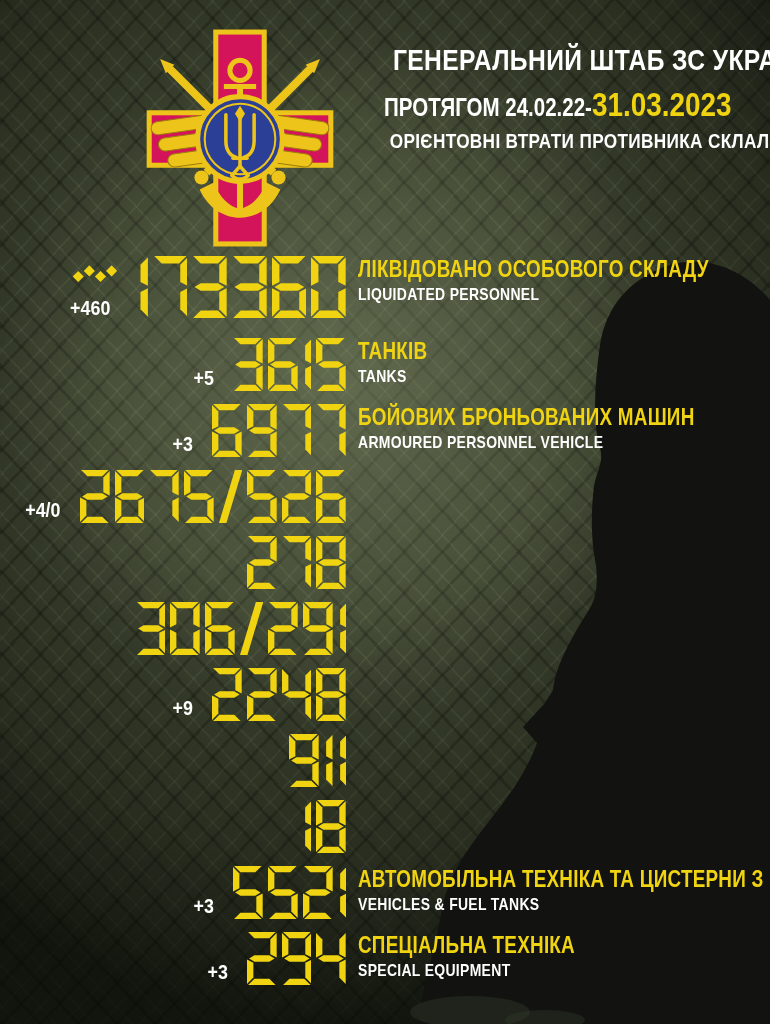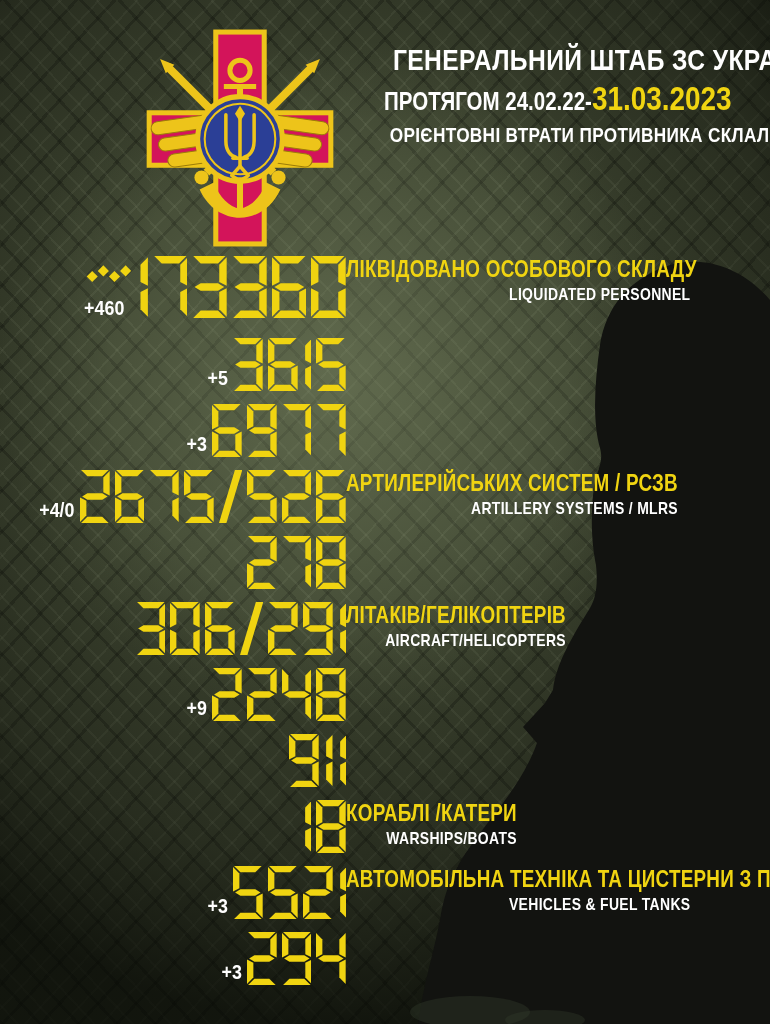--- a/index.html
+++ b/index.html
@@ -18,37 +18,37 @@
   }
   .silhouette{position:absolute;inset:0;z-index:2;pointer-events:none;}
   .emblem{position:absolute;left:133px;top:26px;width:214px;height:224px;z-index:3;}
   .header{
     position:absolute;left:346px;top:44px;width:412px;z-index:3;
     text-align:center;color:#ffffff;font-weight:700;
   }
   .cond{display:inline-block;transform:scaleX(0.82);transform-origin:center top;white-space:nowrap;}
   .org-line{font-size:30px;line-height:1.05;letter-spacing:0.5px;}
   .informs{font-size:57px;line-height:1.0;margin-top:9px;letter-spacing:1px;}
-  .period{margin-top:5px;line-height:1;}
+  .period{margin-top:11px;line-height:1;}
   .period .prefix{font-size:25px;color:#ffffff;}
   .period .date{font-size:34px;color:#f0d411;}
   .subtitle{font-size:21px;margin-top:9px;line-height:1;letter-spacing:0.4px;}
   .rows{position:absolute;left:0;top:256px;width:766px;z-index:3;}
   .row{height:66px;display:flex;align-items:flex-start;}
   .row.big{height:82px;}
   .numcol{width:346px;flex:0 0 346px;display:flex;justify-content:flex-end;}
-  .numrow{display:flex;align-items:flex-end;gap:5px;}
+  .numrow{display:flex;align-items:flex-end;gap:19px;}
   .digits{display:flex;align-items:flex-end;gap:5px;}
   .delta{
     font-weight:700;color:#ffffff;font-size:21px;line-height:1;
     transform:scaleX(0.85);transform-origin:right bottom;margin-bottom:3px;white-space:nowrap;
   }
   .approx{position:relative;display:flex;flex-direction:column;align-items:center;margin-right:2px;}
   .approx .delta{position:absolute;left:-9px;bottom:0px;margin-bottom:0;}
-  .labels{margin-left:0;padding-top:1px;min-width:0;text-align:right;}
+  .labels{margin-left:12px;padding-top:1px;min-width:0;}
   .ua{
     font-weight:700;color:#f0d411;font-size:23px;line-height:1.05;letter-spacing:0.3px;
     transform:scaleX(0.82);transform-origin:left top;white-space:nowrap;
   }
   .en{
     font-weight:700;color:#ffffff;font-size:17px;line-height:1.05;letter-spacing:0.4px;margin-top:5px;
     transform:scaleX(0.82);transform-origin:left top;white-space:nowrap;
   }
 </style>
 </head>
@@ -230,20 +230,24 @@
             <svg viewBox="0 0 56 100" width="29.7" height="53">
               <polygon points="2,0 54,0 42,12 14,12" fill="#f0d411"></polygon>
               <polygon points="56,52 56,98 44,86 44,58" fill="#f0d411"></polygon>
               <polygon points="2,100 54,100 42,88 14,88" fill="#f0d411"></polygon>
               <polygon points="0,2 12,14 12,42 0,48" fill="#f0d411"></polygon>
               <polygon points="4,50 14,44 42,44 52,50 42,56 14,56" fill="#f0d411"></polygon>
             </svg>
           </div>
         </div>
       </div>
+      <div class="labels">
+        <div class="ua">ТАНКІВ</div>
+        <div class="en">TANKS</div>
+      </div>
     </div>
     <div class="row">
       <div class="numcol">
         <div class="numrow">
           <span class="delta">+3</span>
           <div class="digits">
             <svg viewBox="0 0 56 100" width="29.7" height="53">
               <polygon points="2,0 54,0 42,12 14,12" fill="#f0d411"></polygon>
               <polygon points="56,52 56,98 44,86 44,58" fill="#f0d411"></polygon>
               <polygon points="2,100 54,100 42,88 14,88" fill="#f0d411"></polygon>
@@ -264,20 +268,24 @@
               <polygon points="56,2 56,48 44,42 44,14" fill="#f0d411"></polygon>
               <polygon points="56,52 56,98 44,86 44,58" fill="#f0d411"></polygon>
             </svg>
             <svg viewBox="0 0 56 100" width="29.7" height="53">
               <polygon points="2,0 54,0 42,12 14,12" fill="#f0d411"></polygon>
               <polygon points="56,2 56,48 44,42 44,14" fill="#f0d411"></polygon>
               <polygon points="56,52 56,98 44,86 44,58" fill="#f0d411"></polygon>
             </svg>
           </div>
         </div>
+      </div>
+      <div class="labels">
+        <div class="ua">БОЙОВИХ БРОНЬОВАНИХ МАШИН</div>
+        <div class="en">ARMOURED PERSONNEL VEHICLE</div>
       </div>
     </div>
     <div class="row">
       <div class="numcol">
         <div class="numrow">
           <span class="delta">+4/0</span>
           <div class="digits">
             <svg viewBox="0 0 56 100" width="29.7" height="53">
               <polygon points="2,0 54,0 42,12 14,12" fill="#f0d411"></polygon>
               <polygon points="56,2 56,48 44,42 44,14" fill="#f0d411"></polygon>
@@ -326,24 +334,20 @@
               <polygon points="2,0 54,0 42,12 14,12" fill="#f0d411"></polygon>
               <polygon points="56,52 56,98 44,86 44,58" fill="#f0d411"></polygon>
               <polygon points="2,100 54,100 42,88 14,88" fill="#f0d411"></polygon>
               <polygon points="0,52 12,58 12,86 0,98" fill="#f0d411"></polygon>
               <polygon points="0,2 12,14 12,42 0,48" fill="#f0d411"></polygon>
               <polygon points="4,50 14,44 42,44 52,50 42,56 14,56" fill="#f0d411"></polygon>
             </svg>
           </div>
         </div>
       </div>
-      <div class="labels">
-        <div class="ua">АРТИЛЕРІЙСЬКИХ СИСТЕМ / РСЗВ</div>
-        <div class="en">ARTILLERY SYSTEMS / MLRS</div>
-      </div>
     </div>
     <div class="row">
       <div class="numcol">
         <div class="numrow">
           <div class="digits">
             <svg viewBox="0 0 56 100" width="29.7" height="53">
               <polygon points="2,0 54,0 42,12 14,12" fill="#f0d411"></polygon>
               <polygon points="56,2 56,48 44,42 44,14" fill="#f0d411"></polygon>
               <polygon points="2,100 54,100 42,88 14,88" fill="#f0d411"></polygon>
               <polygon points="0,52 12,58 12,86 0,98" fill="#f0d411"></polygon>
@@ -412,24 +416,20 @@
               <polygon points="0,2 12,14 12,42 0,48" fill="#f0d411"></polygon>
               <polygon points="4,50 14,44 42,44 52,50 42,56 14,56" fill="#f0d411"></polygon>
             </svg>
             <svg viewBox="40 0 16 100" width="8.5" height="53">
               <polygon points="56,2 56,48 44,42 44,14" fill="#f0d411"></polygon>
               <polygon points="56,52 56,98 44,86 44,58" fill="#f0d411"></polygon>
             </svg>
           </div>
         </div>
       </div>
-      <div class="labels">
-        <div class="ua">ЛІТАКІВ/ГЕЛІКОПТЕРІВ</div>
-        <div class="en">AIRCRAFT/HELICOPTERS</div>
-      </div>
     </div>
     <div class="row">
       <div class="numcol">
         <div class="numrow">
           <span class="delta">+9</span>
           <div class="digits">
             <svg viewBox="0 0 56 100" width="29.7" height="53">
               <polygon points="2,0 54,0 42,12 14,12" fill="#f0d411"></polygon>
               <polygon points="56,2 56,48 44,42 44,14" fill="#f0d411"></polygon>
               <polygon points="2,100 54,100 42,88 14,88" fill="#f0d411"></polygon>
@@ -498,24 +498,20 @@
               <polygon points="2,0 54,0 42,12 14,12" fill="#f0d411"></polygon>
               <polygon points="56,2 56,48 44,42 44,14" fill="#f0d411"></polygon>
               <polygon points="56,52 56,98 44,86 44,58" fill="#f0d411"></polygon>
               <polygon points="2,100 54,100 42,88 14,88" fill="#f0d411"></polygon>
               <polygon points="0,52 12,58 12,86 0,98" fill="#f0d411"></polygon>
               <polygon points="0,2 12,14 12,42 0,48" fill="#f0d411"></polygon>
               <polygon points="4,50 14,44 42,44 52,50 42,56 14,56" fill="#f0d411"></polygon>
             </svg>
           </div>
         </div>
-      </div>
-      <div class="labels">
-        <div class="ua">КОРАБЛІ /КАТЕРИ</div>
-        <div class="en">WARSHIPS/BOATS</div>
       </div>
     </div>
     <div class="row">
       <div class="numcol">
         <div class="numrow">
           <span class="delta">+3</span>
           <div class="digits">
             <svg viewBox="0 0 56 100" width="29.7" height="53">
               <polygon points="2,0 54,0 42,12 14,12" fill="#f0d411"></polygon>
               <polygon points="56,52 56,98 44,86 44,58" fill="#f0d411"></polygon>
@@ -571,14 +567,18 @@
             </svg>
             <svg viewBox="0 0 56 100" width="29.7" height="53">
               <polygon points="56,2 56,48 44,42 44,14" fill="#f0d411"></polygon>
               <polygon points="56,52 56,98 44,86 44,58" fill="#f0d411"></polygon>
               <polygon points="0,2 12,14 12,42 0,48" fill="#f0d411"></polygon>
               <polygon points="4,50 14,44 42,44 52,50 42,56 14,56" fill="#f0d411"></polygon>
             </svg>
           </div>
         </div>
       </div>
+      <div class="labels">
+        <div class="ua">СПЕЦІАЛЬНА ТЕХНІКА</div>
+        <div class="en">SPECIAL EQUIPMENT</div>
+      </div>
     </div>
   </div>
 
 </body></html>

